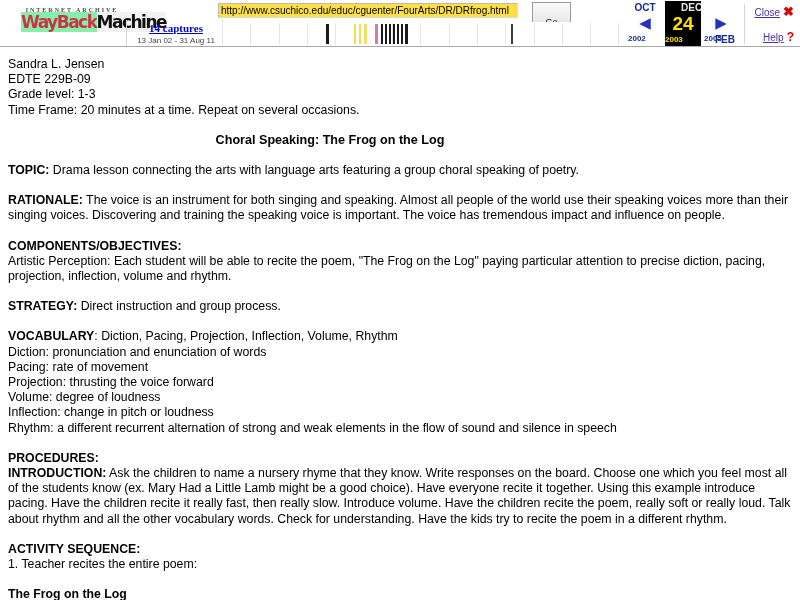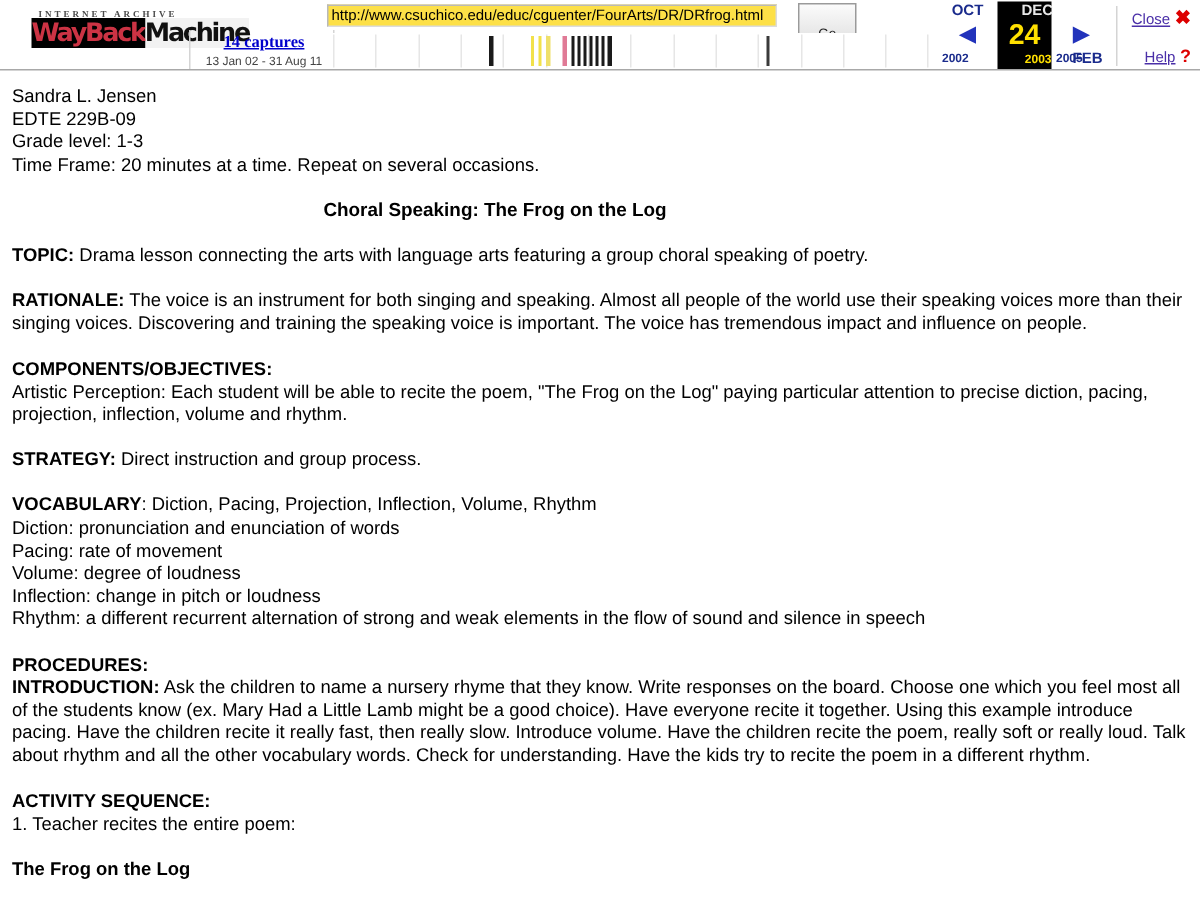--- a/index.html
+++ b/index.html
@@ -54,21 +54,21 @@
   .wb-logo .wbm-text {
     margin-top: 1px;
     padding-left: 10px;
     font-family: "DejaVu Sans", sans-serif;
     font-weight: bold;
     font-size: 17px;
     letter-spacing: -1.5px;
     line-height: 17px;
     white-space: nowrap;
   }
-  .wb-logo .wbm-text .w1 { color: #cc3344; background: #000000; }
+  .wb-logo .wbm-text .w1 { color: #cc3344; background: #86efac; }
   .wb-logo .wbm-text .w2 { color: #111111; background: #f2f2f2; }
 
   
   .wb-captures {
     position: absolute;
     left: 128px;
     top: 22px;
     width: 96px;
     text-align: center;
   }
@@ -223,21 +223,21 @@
     font-weight: bold;
     font-size: 19px;
     text-align: center;
     line-height: 20px;
     font-family: "Liberation Sans", sans-serif;
   }
   .wb-center-cell .c-year {
     color: #ffe000;
     font-weight: bold;
     font-size: 8px;
-    text-align: right;
+    text-align: left;
     line-height: 11px;
     font-family: "Liberation Sans", sans-serif;
   }
 
   
   .wb-close {
     position: absolute;
     right: 6px;
     top: 4px;
     font-size: 10px;
@@ -402,20 +402,21 @@
   <div class="spacer"></div>
 
   <p class="para"><b>STRATEGY:</b><span> Direct instruction and group process.</span></p>
 
   <div class="spacer"></div>
 
   <p class="para"><b>VOCABULARY</b><span>: Diction, Pacing, Projection, Inflection, Volume, Rhythm</span></p>
   <div id="vocab-defs">
       <span class="ln">Diction: pronunciation and enunciation of words</span>
       <span class="ln">Pacing: rate of movement</span>
+      <span class="ln">Projection: thrusting the voice forward</span>
       <span class="ln">Volume: degree of loudness</span>
       <span class="ln">Inflection: change in pitch or loudness</span>
       <span class="ln">Rhythm: a different recurrent alternation of strong and weak elements in the flow of sound and silence in speech</span>
     </div>
 
   <div class="spacer"></div>
 
   <div class="sec-head">PROCEDURES:</div>
   <p class="para"><b>INTRODUCTION:</b><span> Ask the children to name a nursery rhyme that they know. Write responses on the board. Choose one which you feel most all of the students know (ex. Mary Had a Little Lamb might be a good choice). Have everyone recite it together. Using this example introduce pacing. Have the children recite it really fast, then really slow. Introduce volume. Have the children recite the poem, really soft or really loud. Talk about rhythm and all the other vocabulary words. Check for understanding. Have the kids try to recite the poem in a different rhythm.</span></p>
 

